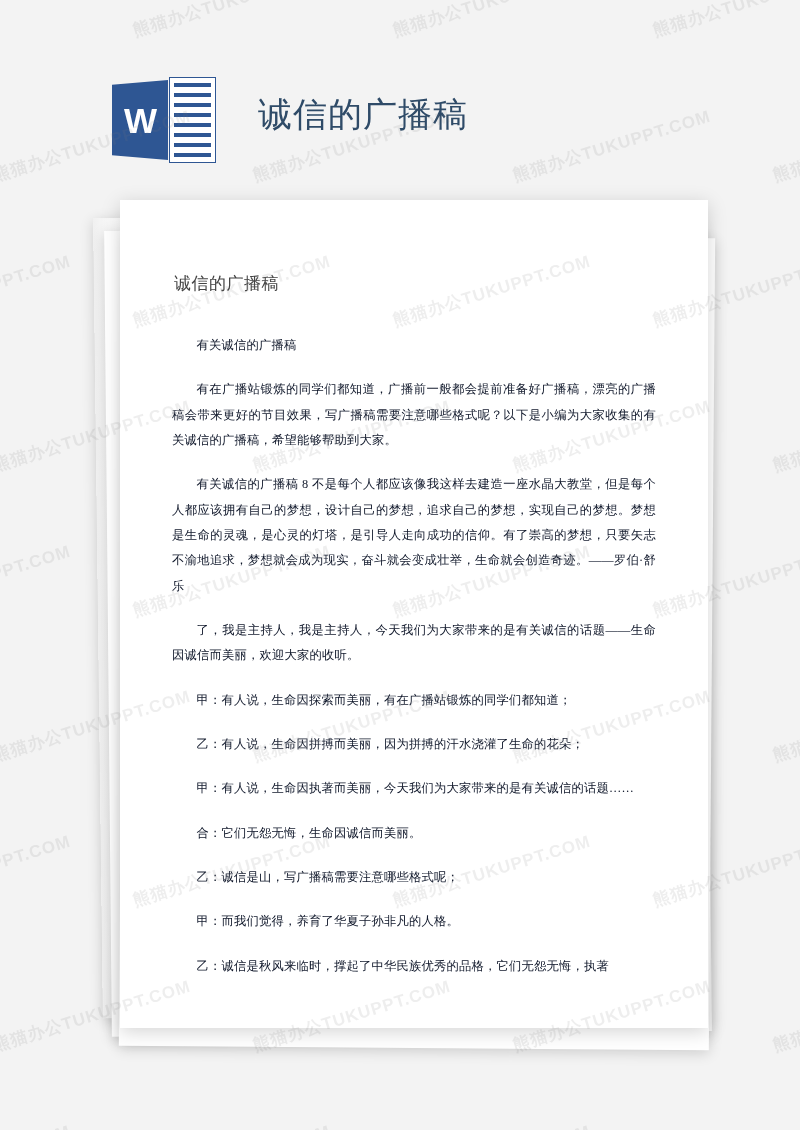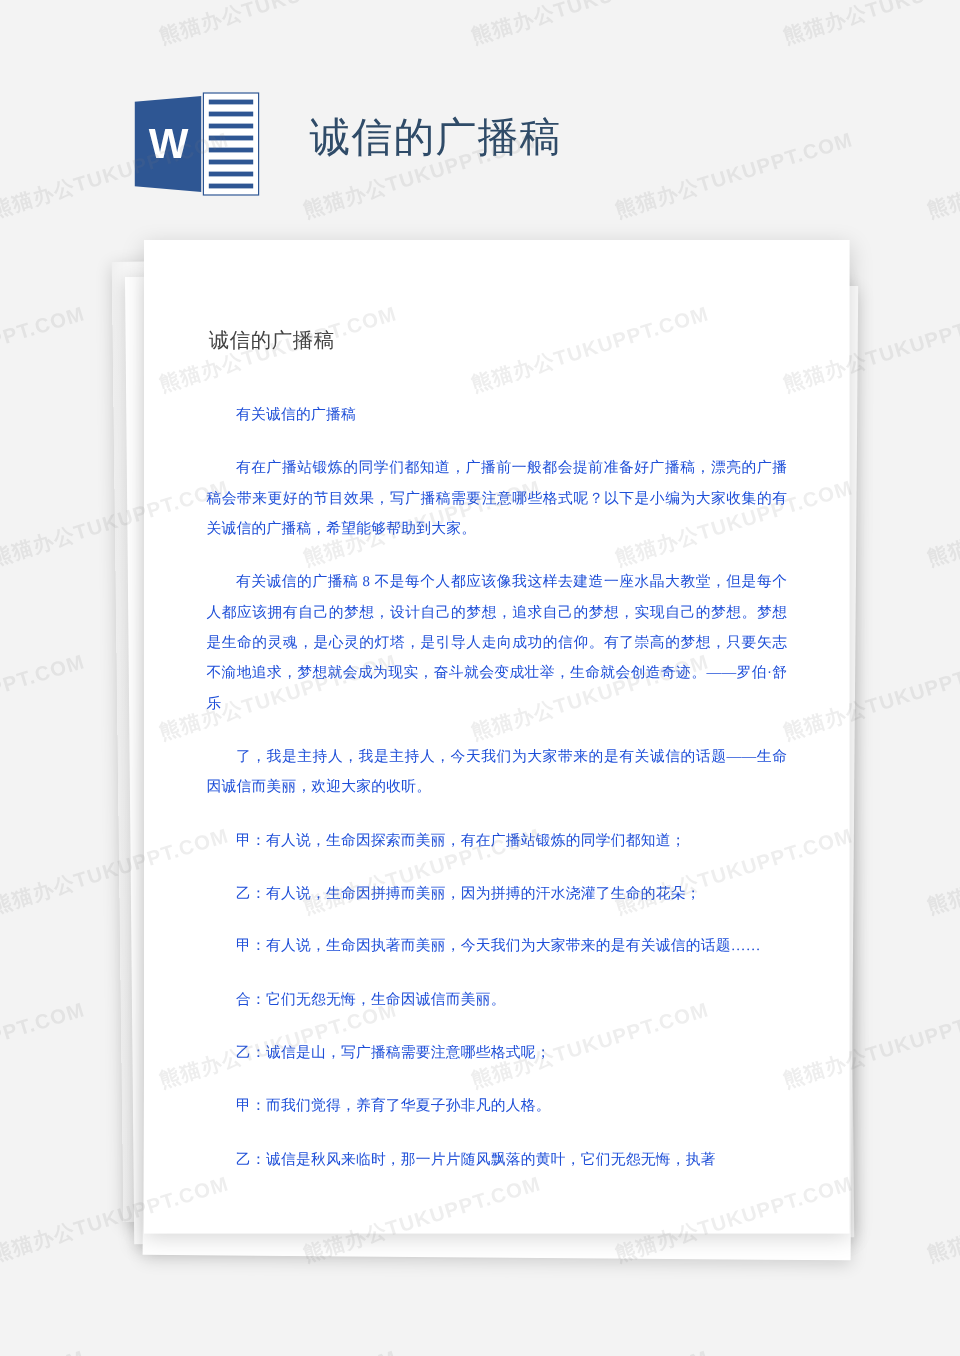--- a/index.html
+++ b/index.html
@@ -171,21 +171,21 @@
     margin: 0 0 38px 2px;
     font-weight: 400;
     letter-spacing: 0.5px;
   }
   .para {
     font-size: 12.3px;
     line-height: 2.06;
     margin: 0 0 19px 0;
     text-align: justify;
     text-justify: inter-ideograph;
-    color: #1d4ed8;
+    color: #0f172a;
     letter-spacing: 0.2px;
   }
   .para.indent {
     text-indent: 2em;
   }
 </style>
 </head>
 <body>
 
 <div id="header">
@@ -220,21 +220,21 @@
           <p class="para indent">有关诚信的广播稿</p>
           <p class="para indent">有在广播站锻炼的同学们都知道，广播前一般都会提前准备好广播稿，漂亮的广播稿会带来更好的节目效果，写广播稿需要注意哪些格式呢？以下是小编为大家收集的有关诚信的广播稿，希望能够帮助到大家。</p>
           <p class="para indent">有关诚信的广播稿 8 不是每个人都应该像我这样去建造一座水晶大教堂，但是每个人都应该拥有自己的梦想，设计自己的梦想，追求自己的梦想，实现自己的梦想。梦想是生命的灵魂，是心灵的灯塔，是引导人走向成功的信仰。有了崇高的梦想，只要矢志不渝地追求，梦想就会成为现实，奋斗就会变成壮举，生命就会创造奇迹。——罗伯·舒乐</p>
           <p class="para indent">了，我是主持人，我是主持人，今天我们为大家带来的是有关诚信的话题——生命因诚信而美丽，欢迎大家的收听。</p>
           <p class="para indent">甲：有人说，生命因探索而美丽，有在广播站锻炼的同学们都知道；</p>
           <p class="para indent">乙：有人说，生命因拼搏而美丽，因为拼搏的汗水浇灌了生命的花朵；</p>
           <p class="para indent">甲：有人说，生命因执著而美丽，今天我们为大家带来的是有关诚信的话题……</p>
           <p class="para indent">合：它们无怨无悔，生命因诚信而美丽。</p>
           <p class="para indent">乙：诚信是山，写广播稿需要注意哪些格式呢；</p>
           <p class="para indent">甲：而我们觉得，养育了华夏子孙非凡的人格。</p>
-          <p class="para indent">乙：诚信是秋风来临时，那一片片随风飘落的黄叶，它们无怨无悔，执著</p>
+          <p class="para indent">乙：诚信是秋风来临时，撑起了中华民族优秀的品格，它们无怨无悔，执著</p>
         </div>
     </div>
   </div>
 </div>
 
 <div id="watermark-layer">
     <span class="wm" style="left: -130px; top: 20px;">熊猫办公TUKUPPT.COM</span>
     <span class="wm" style="left: 130px; top: 20px;">熊猫办公TUKUPPT.COM</span>
     <span class="wm" style="left: 390px; top: 20px;">熊猫办公TUKUPPT.COM</span>
     <span class="wm" style="left: 650px; top: 20px;">熊猫办公TUKUPPT.COM</span>

